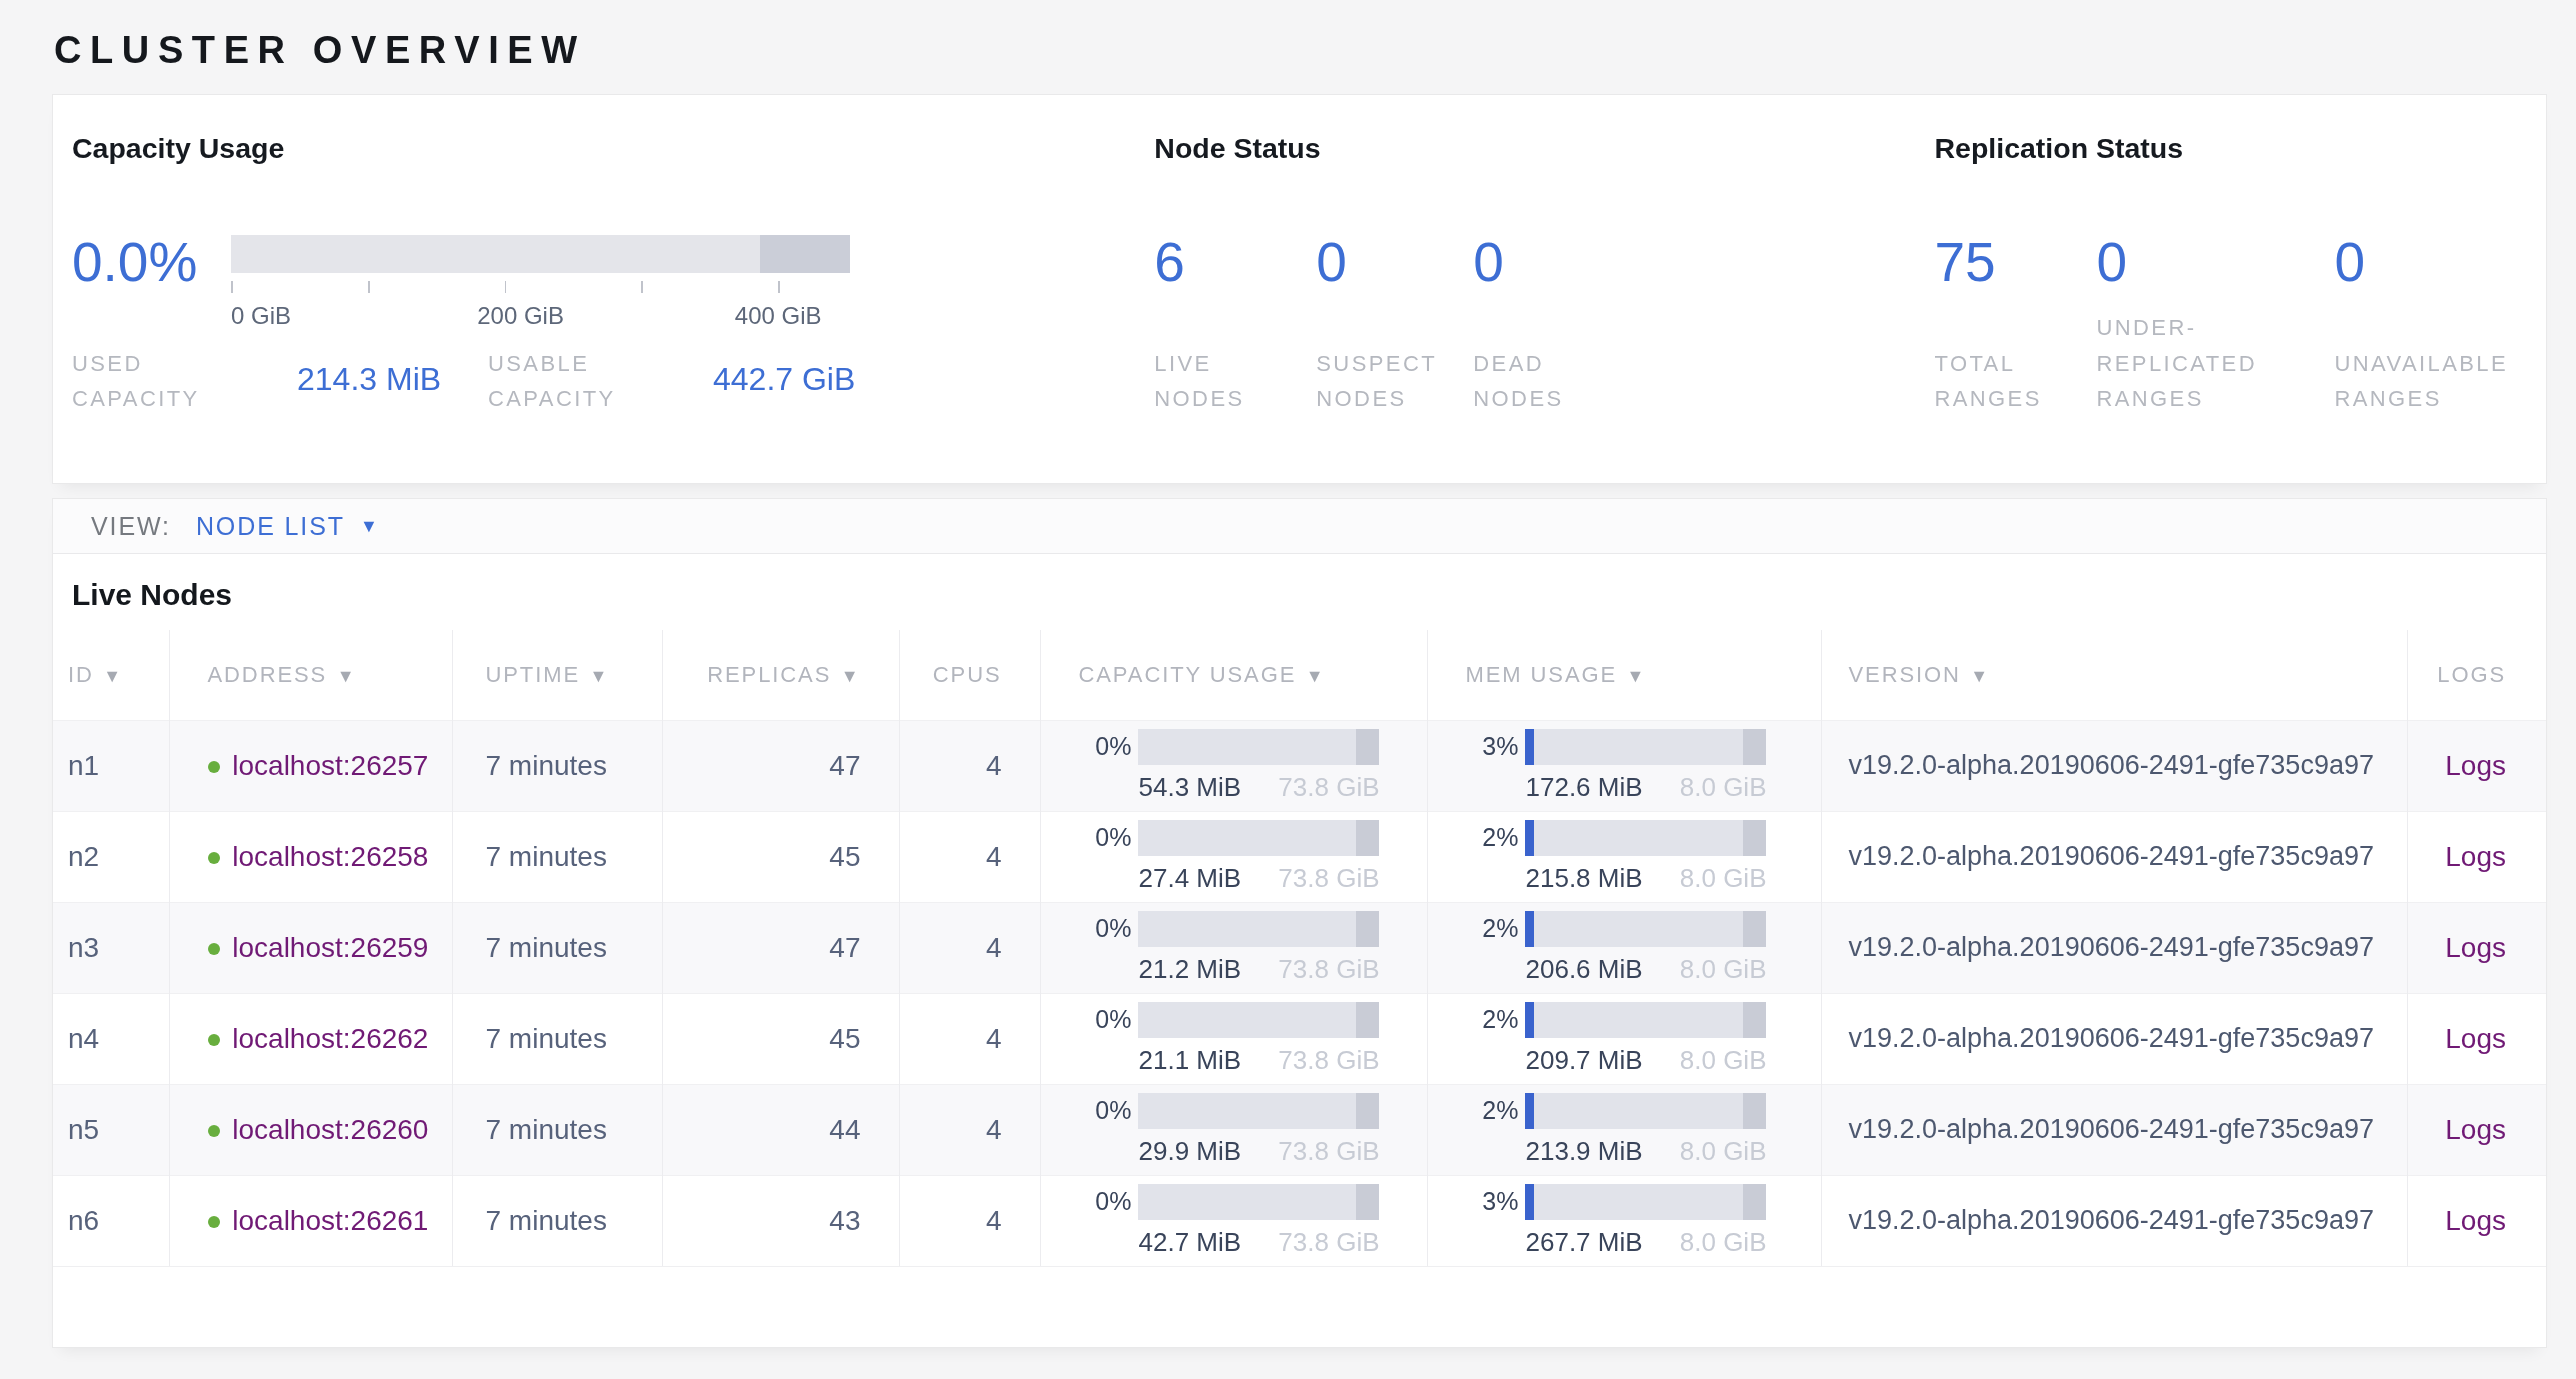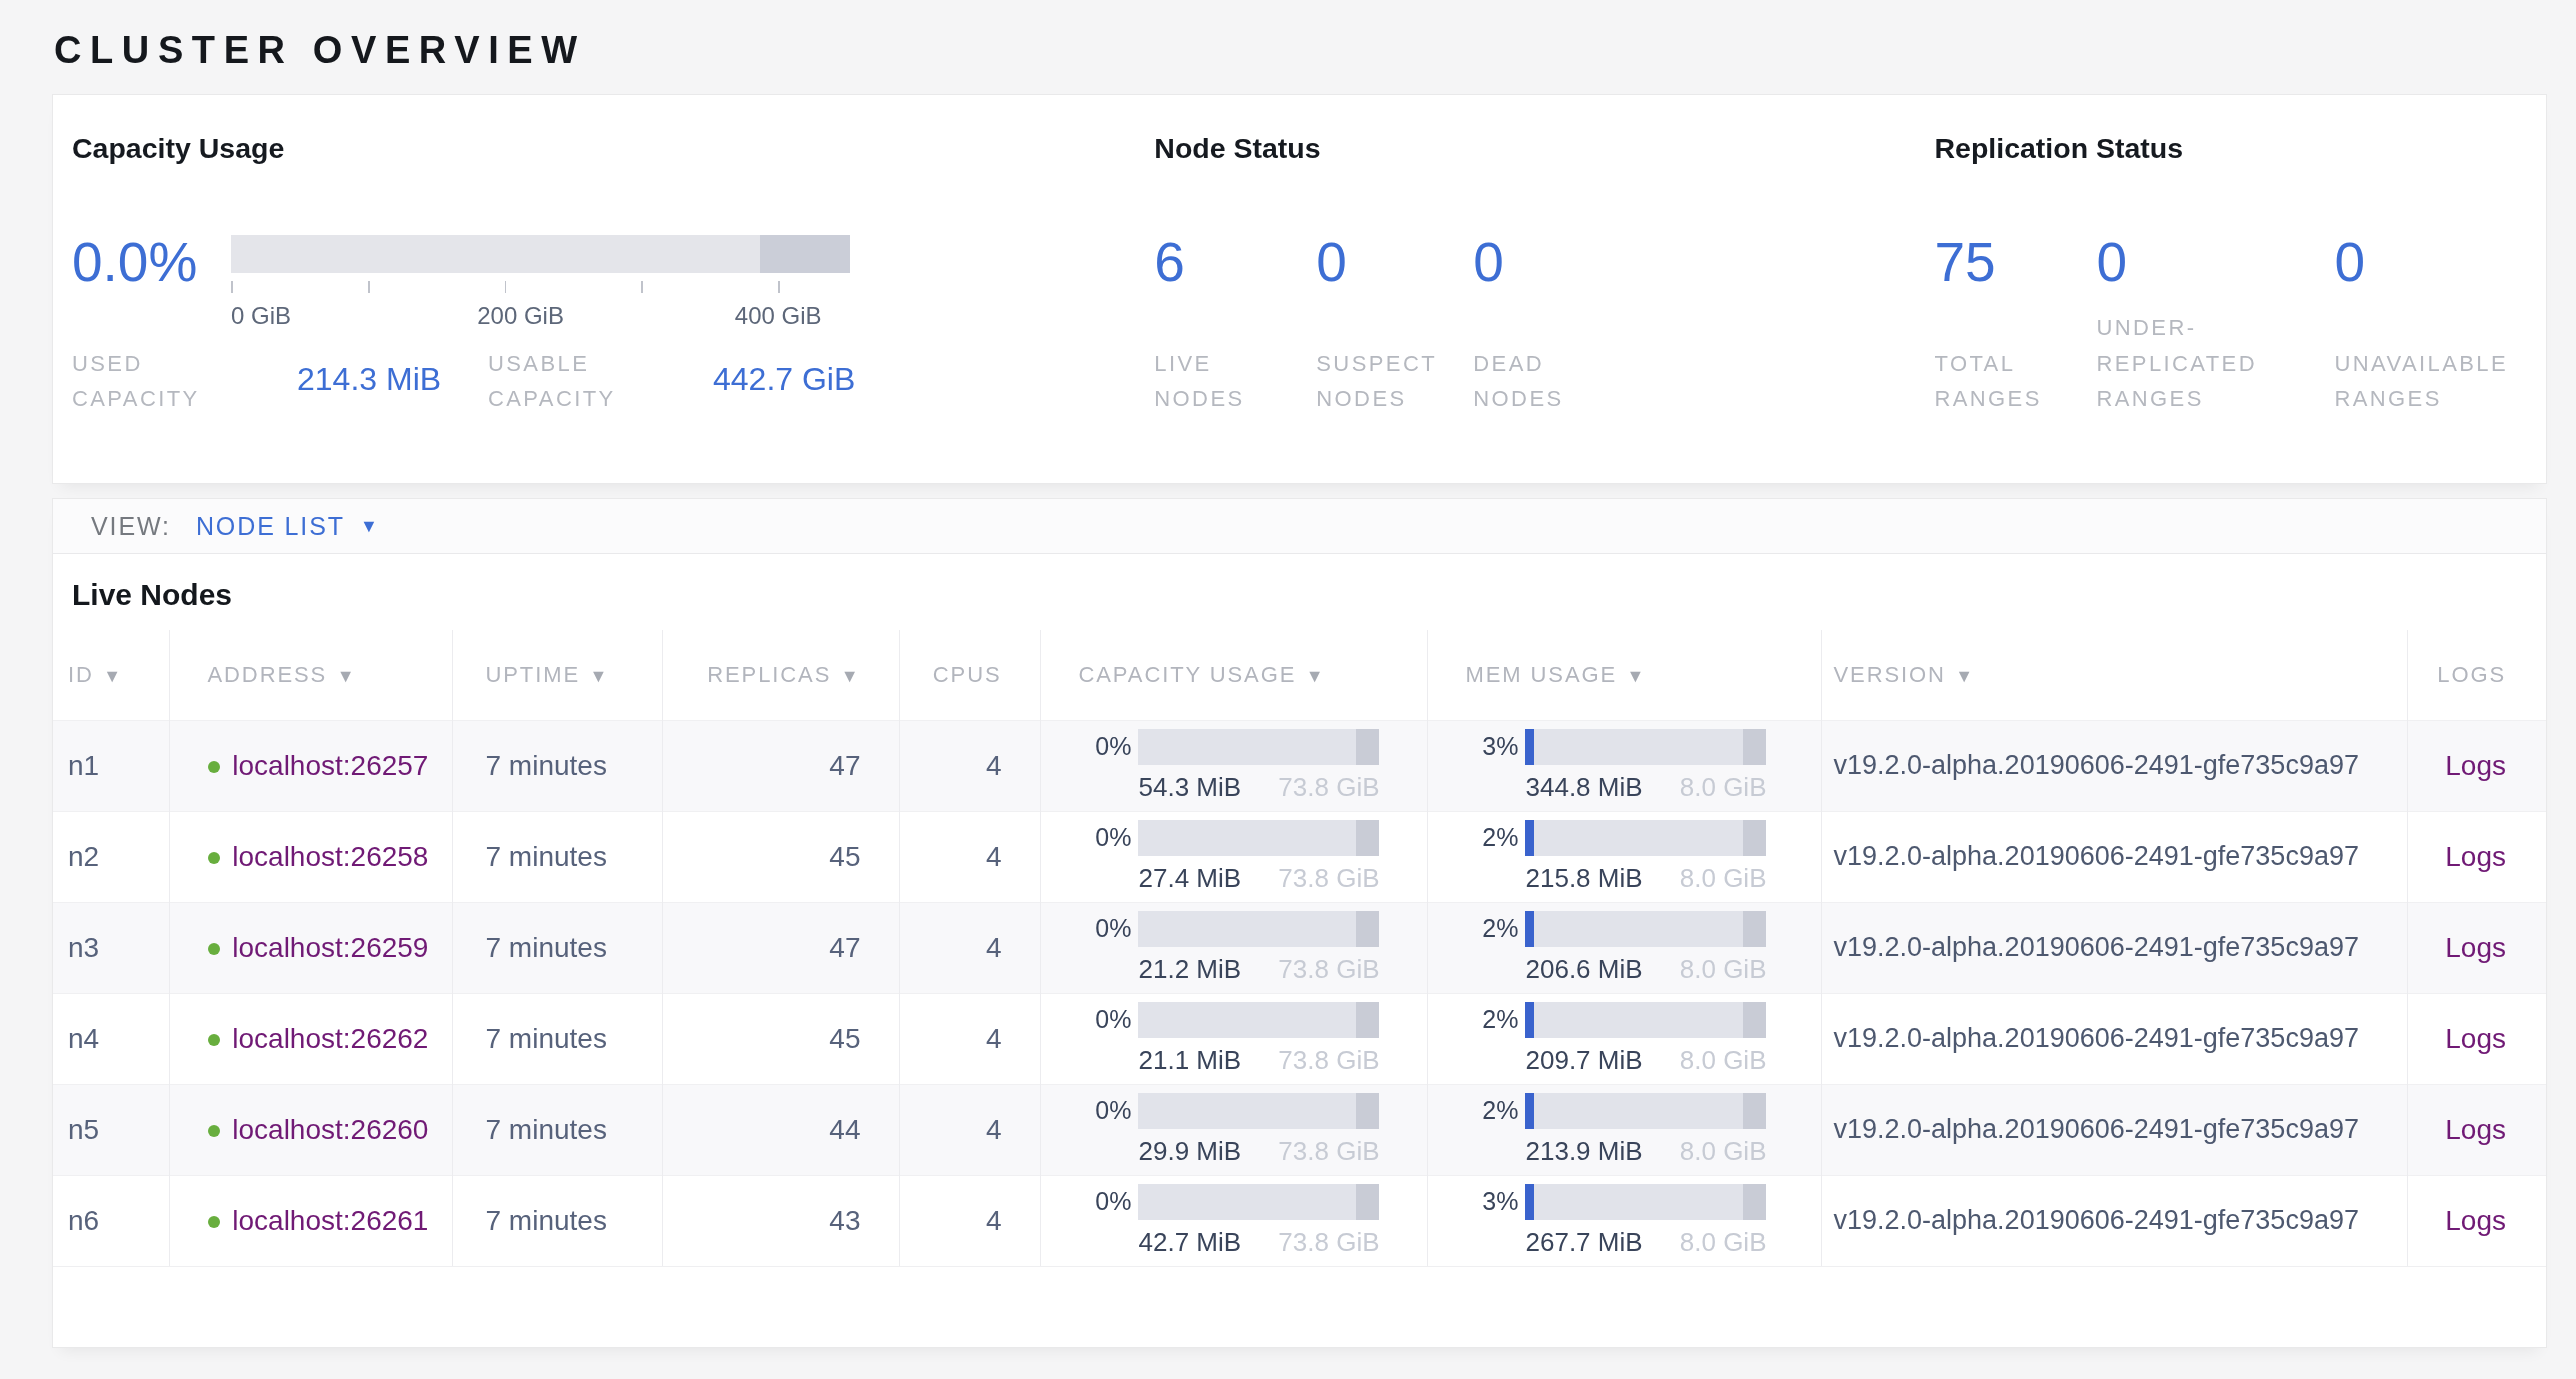--- a/index.html
+++ b/index.html
@@ -88,21 +88,21 @@
   .col-version{width:586px;}
   .col-logs{width:auto;}
   
   th.col-id,td.col-id{padding-left:15px;}
   th.col-address,td.col-address{padding-left:38px;}
   th.col-uptime,td.col-uptime{padding-left:33px;}
   th.col-replicas,td.col-replicas{padding-right:38px;}
   th.col-cpus,td.col-cpus{padding-right:38px;}
   th.col-capacity,td.col-capacity{padding-left:38px;}
   th.col-memory,td.col-memory{padding-left:38px;}
-  th.col-version,td.col-version{padding-left:12px;}
+  th.col-version,td.col-version{padding-left:27px;}
   th.col-logs,td.col-logs{padding-right:40px;}
   
   a.cell-link{color:#701a75;text-decoration:none;cursor:pointer;}
   .status-dot{
     display:inline-block;width:12.4px;height:12.4px;border-radius:50%;
     background:#68ae3e;margin-right:12.4px;vertical-align:1.9px;
   }
   td.col-version{font-size:27px;color:#4d586f;}
   
   .usage{display:block;}
@@ -255,21 +255,21 @@
           <td class="col-memory al-left">
             <div class="usage">
               <div class="u-top">
                 <span class="u-pct">3%</span>
                 <div class="mini-bar">
                   <div class="mini-fill" style="width: 3%; min-width: 8.6px;"></div>
                   <div class="mini-dark"></div>
                 </div>
               </div>
               <div class="u-bottom">
-                <span class="u-used">344.8 MiB</span>
+                <span class="u-used">172.6 MiB</span>
                 <span class="u-total">8.0 GiB</span>
               </div>
             </div>
           </td>
           <td class="col-version al-left">v19.2.0-alpha.20190606-2491-gfe735c9a97</td>
           <td class="col-logs al-right"><a class="cell-link">Logs</a></td>
         </tr>
         <tr>
           <td class="col-id al-left">n2</td>
           <td class="col-address al-left"><span class="status-dot"></span><a class="cell-link">localhost:26258</a></td>

